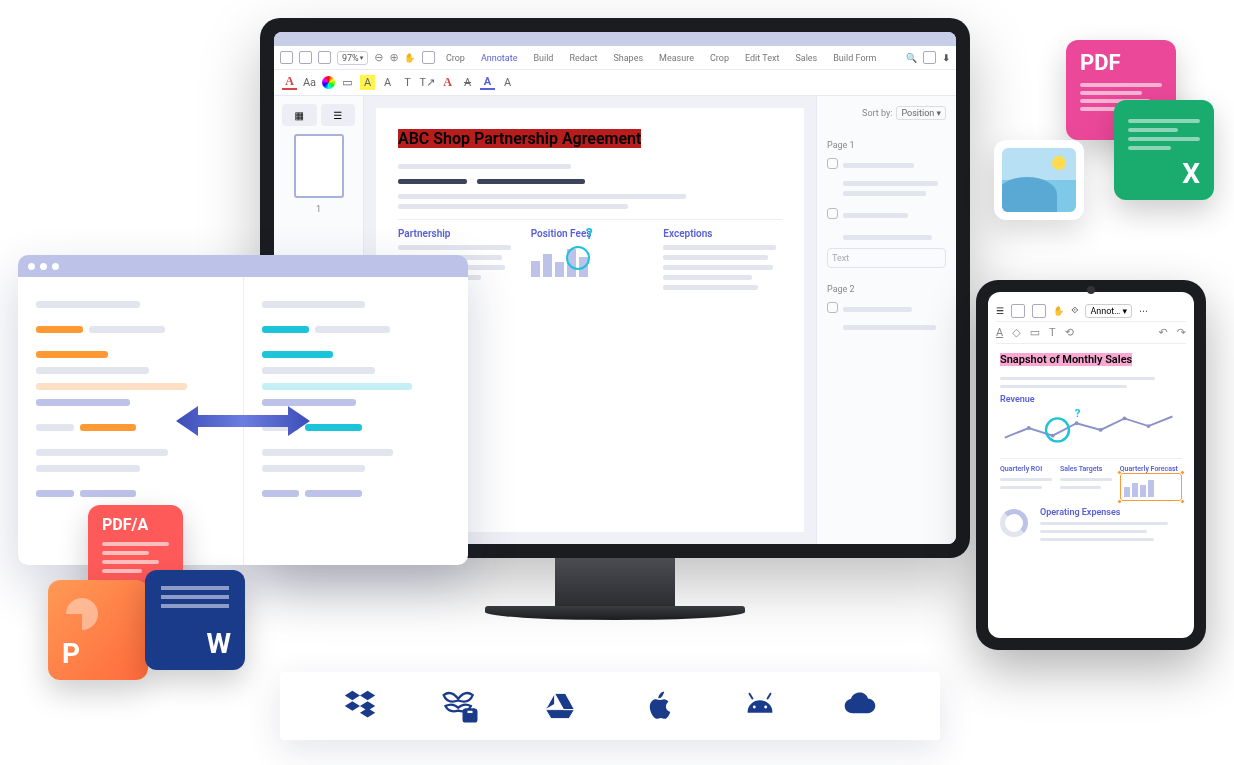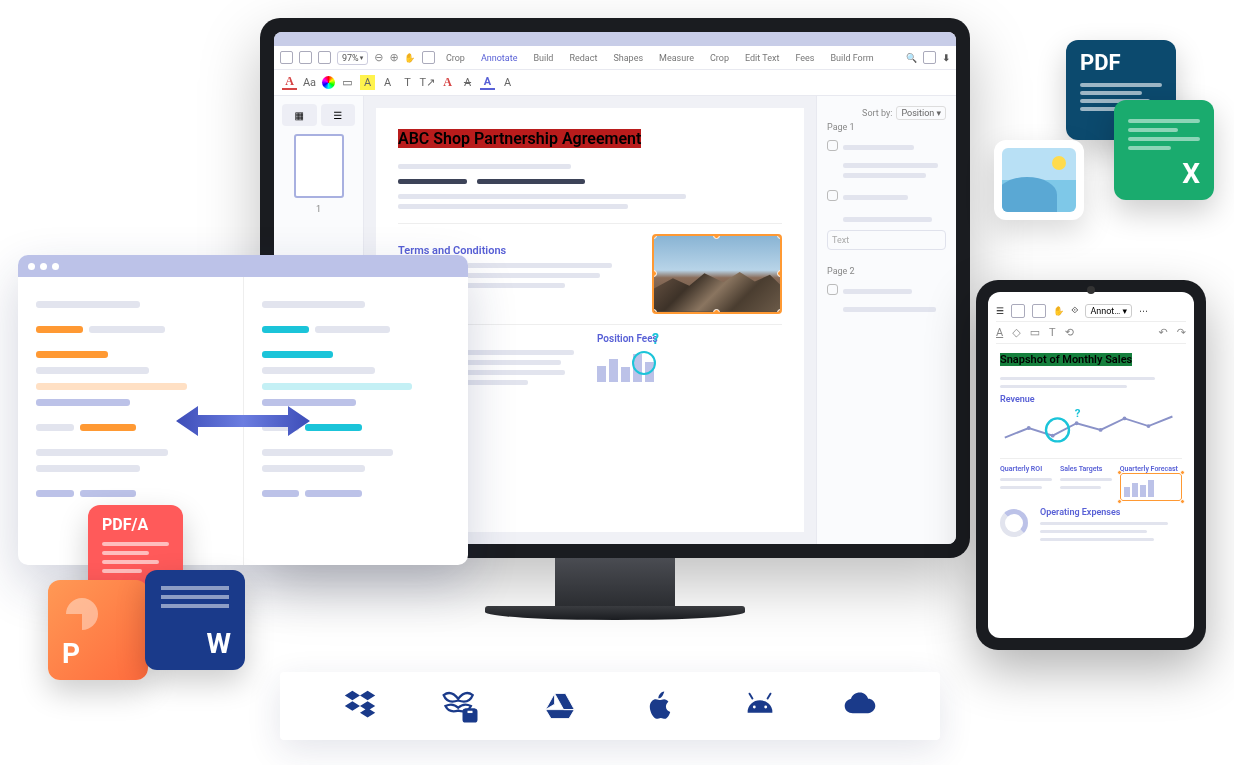--- a/index.html
+++ b/index.html
@@ -25,21 +25,21 @@
 .thumb-tabs{height:22px;display:flex;gap:4px;margin-bottom:8px}
 .thumb-tab{flex:1;background:#edeef5;border-radius:4px}
 .thumb{width:50px;height:64px;margin:6px auto;border:2px solid #a8b0e0;border-radius:3px;background:#fff}
 .page-num{text-align:center;font-size:9px;color:#888;margin-top:4px}
 .doc-area{flex:1;background:#f0f1f6;padding:12px;overflow:hidden}
 .doc{background:#fff;width:100%;height:100%;padding:18px 22px;font-size:10px}
 .doc-title{display:inline;background:#b91c1c;font-size:16px;font-weight:600;line-height:1.6}
 .pline{height:5px;background:#e2e4ee;border-radius:2px;margin:5px 0}
 .pline.dk{background:#3d4358}
 .comment-pane{width:140px;background:#fafbfd;border-left:1px solid #e8e9f0;padding:10px;font-size:9px;color:#888}
-.sortby{display:flex;justify-content:flex-end;align-items:center;gap:4px;margin-bottom:2px}
+.sortby{display:flex;justify-content:flex-end;align-items:center;gap:4px;margin-bottom:20px}
 .sortsel{border:1px solid #ddd;border-radius:3px;padding:1px 4px;font-size:9px;color:#666}
 .section-hdr{font-size:11px;font-weight:600;color:#5860d6;margin:10px 0 6px}
 .img-box{border:2px solid #ff9933;border-radius:4px;width:130px;height:80px;position:relative;background:linear-gradient(180deg,#89b4d4 0%,#b8d4e8 45%,#8a6d5a 55%,#5a4a3a 100%);overflow:hidden}
 .img-box::before{content:"";position:absolute;bottom:0;left:0;right:0;height:55%;background:linear-gradient(135deg,#6b5545 0%,#3d3228 30%,#8a7560 50%,#4a3d30 70%,#6b5a48 100%);clip-path:polygon(0 45%,15% 20%,28% 38%,40% 8%,55% 30%,68% 5%,80% 28%,92% 12%,100% 35%,100% 100%,0 100%)}
 .hnd{width:7px;height:7px;background:#ff9933;border:1px solid #fff;border-radius:50%;position:absolute}
 .mention{color:#ff9933;font-weight:600;font-size:11px;margin-top:4px}
 .wavy{height:3px;background:repeating-linear-gradient(90deg,#ff9933 0 3px,transparent 3px 6px);width:60px;margin:5px 0}
 .cols{display:flex;gap:14px;margin-top:10px}
 .col{flex:1}
 .col-hdr{font-size:10px;font-weight:600;color:#5860d6;margin-bottom:6px}
@@ -67,28 +67,28 @@
 .arrow-swap{position:absolute;left:50%;top:50%;transform:translate(-50%,-50%);width:150px;height:36px}
 
 
 .tablet{position:absolute;right:28px;top:280px;width:230px;height:370px;background:#1a1c20;border-radius:22px;padding:12px;box-shadow:0 20px 50px rgba(0,0,0,.3)}
 .tablet::before{content:"";position:absolute;top:6px;left:50%;transform:translateX(-50%);width:8px;height:8px;background:#333;border-radius:50%}
 .tablet-screen{width:100%;height:100%;background:#fff;border-radius:12px;padding:8px;font-size:9px;overflow:hidden}
 .t-tb{display:flex;align-items:center;gap:7px;height:22px;border-bottom:1px solid #eee}
 .t-ic{width:14px;height:14px;border:1px solid #aab;border-radius:2px}
 .t-annot{border:1px solid #ccc;border-radius:3px;padding:1px 4px;font-size:9px}
 .t-tb2{display:flex;align-items:center;gap:9px;height:22px;border-bottom:1px solid #eee;font-size:11px;color:#888}
-.t-title{display:inline;background:#15803d;font-size:11px;font-weight:600;line-height:1.5}
+.t-title{display:inline;background:#f9a8d4;font-size:11px;font-weight:600;line-height:1.5}
 .t-sec{font-size:9px;font-weight:600;color:#5860d6;margin:6px 0 3px}
 .lchart{position:relative;height:40px;margin:4px 0}
 .donut{width:28px;height:28px;border:5px solid #e2e4ee;border-top-color:#bcc2e8;border-right-color:#bcc2e8;border-radius:50%}
 
 
 .badge{position:absolute;border-radius:12px;padding:10px 14px;color:#fff;font-weight:700;box-shadow:0 12px 30px rgba(0,0,0,.2)}
-.badge-pdf{right:58px;top:40px;background:#0c4a6e;font-size:22px;width:110px;height:100px}
+.badge-pdf{right:58px;top:40px;background:#ec4899;font-size:22px;width:110px;height:100px}
 .badge-pdf .ln{height:4px;background:rgba(255,255,255,.6);margin:4px 0;border-radius:2px}
 .badge-xls{right:20px;top:100px;background:#1aab6e;width:100px;height:100px;font-size:28px;display:flex;align-items:flex-end;justify-content:flex-end}
 .badge-xls-lines{position:absolute;top:14px;left:14px;right:14px}
 .badge-xls-lines div{height:4px;background:rgba(255,255,255,.5);margin:5px 0;border-radius:2px}
 .badge-img{position:absolute;right:150px;top:140px;width:90px;height:80px;background:#fff;border-radius:12px;box-shadow:0 12px 30px rgba(0,0,0,.15);padding:8px}
 .badge-img-inner{width:100%;height:100%;background:linear-gradient(180deg,#b8e0f5 50%,#7ec8e8 50%);border-radius:6px;position:relative;overflow:hidden}
 .badge-img-inner::before{content:"";position:absolute;top:8px;right:10px;width:14px;height:14px;background:#ffdb4d;border-radius:50%}
 .badge-img-inner::after{content:"";position:absolute;bottom:0;left:-5px;width:60px;height:35px;background:#5aa8d4;border-radius:50% 50% 0 0}
 .badge-pdfa{left:88px;top:505px;background:#ff5a5a;width:95px;height:105px;font-size:16px}
 .badge-pdfa .ln{height:4px;background:rgba(255,255,255,.6);margin:5px 0;border-radius:2px}
@@ -121,21 +121,21 @@
         <span>✋</span>
         <span class="tb-ic"></span>
         <span class="tab">Crop</span>
         <span class="tab active">Annotate</span>
         <span class="tab">Build</span>
         <span class="tab">Redact</span>
         <span class="tab">Shapes</span>
         <span class="tab">Measure</span>
         <span class="tab">Crop</span>
         <span class="tab">Edit Text</span>
-        <span class="tab">Fees</span>
+        <span class="tab">Sales</span>
         <span class="tab">Build Form</span>
         <span class="spacer"></span>
         <span>🔍</span>
         <span class="tb-ic"></span>
         <span style="font-weight:bold">⬇</span>
       </div>
       <div class="ribbon">
         <span class="rb-ic rb-a" style="border-bottom:2px solid #d64545">A</span>
         <span class="rb-ic">Aa</span>
         <span class="rb-ic" style="background:conic-gradient(red,yellow,lime,cyan,blue,magenta,red);border-radius:50%;width:13px;height:13px"></span>
@@ -162,40 +162,20 @@
           <div class="doc">
             <span class="doc-title">ABC Shop Partnership Agreement</span>
             <div style="margin-top:12px">
               <div class="pline" style="width:45%"></div>
               <div style="display:flex;gap:10px">
                   <div class="pline dk" style="width:18%"></div>
                   <div class="pline dk" style="width:28%"></div>
                 </div>
               <div class="pline" style="width:75%"></div>
               <div class="pline" style="width:60%"></div>
-            </div>
-            <div style="display:flex;gap:16px;margin-top:14px;padding-top:10px;border-top:1px solid #eee">
-              <div style="flex:1">
-                <div class="section-hdr">Terms and Conditions</div>
-                <div class="pline" style="width:90%"></div>
-                <div class="pline" style="width:85%"></div>
-                <div class="pline" style="width:70%"></div>
-                <div class="wavy"></div>
-                <div class="mention">@Michelle</div>
-              </div>
-              <div class="img-box">
-                <div class="hnd" style="top:-4px;left:-4px"></div>
-                  <div class="hnd" style="top:-4px;right:-4px"></div>
-                <div class="hnd" style="bottom:-4px;left:-4px"></div>
-                  <div class="hnd" style="bottom:-4px;right:-4px"></div>
-                <div class="hnd" style="top:-4px;left:calc(50% - 4px)"></div>
-                  <div class="hnd" style="bottom:-4px;left:calc(50% - 4px)"></div>
-                <div class="hnd" style="left:-4px;top:calc(50% - 4px)"></div>
-                  <div class="hnd" style="right:-4px;top:calc(50% - 4px)"></div>
-              </div>
             </div>
             <div class="cols" style="border-top:1px solid #eee;padding-top:8px">
               <div class="col">
                 <div class="col-hdr">Partnership</div>
                 <div class="pline" style="width:95%"></div>
                   <div class="pline" style="width:88%"></div>
                   <div class="pline" style="width:90%"></div>
                   <div class="pline" style="width:70%"></div>
                 <div class="sig">ℳ𝓂𝓁</div>
               </div>
@@ -204,20 +184,28 @@
                 <div class="bars">
                   <div class="bar" style="height:50%"></div>
                     <div class="bar" style="height:70%"></div>
                     <div class="bar" style="height:45%"></div>
                   <div class="bar" style="height:85%"></div>
                     <div class="bar" style="height:60%"></div>
                 </div>
                 <div class="circle-mark" style="top:18px;left:35px"></div>
                 <div class="qmark" style="top:-2px;left:55px">?</div>
               </div>
+              <div class="col">
+                <div class="col-hdr">Exceptions</div>
+                <div class="pline" style="width:95%"></div>
+                  <div class="pline" style="width:88%"></div>
+                  <div class="pline" style="width:92%"></div>
+                <div class="pline" style="width:75%"></div>
+                  <div class="pline" style="width:80%"></div>
+              </div>
             </div>
           </div>
         </div>
         <div class="comment-pane">
           <div class="sortby">
             <span>Sort by:</span>
             <span class="sortsel"><span>Position</span> ▾</span>
           </div>
           <div>Page 1</div>
           <div style="margin:8px 0"><span class="cbx"></span><span class="pline" style="display:inline-block;width:60%;vertical-align:middle"></span></div>

